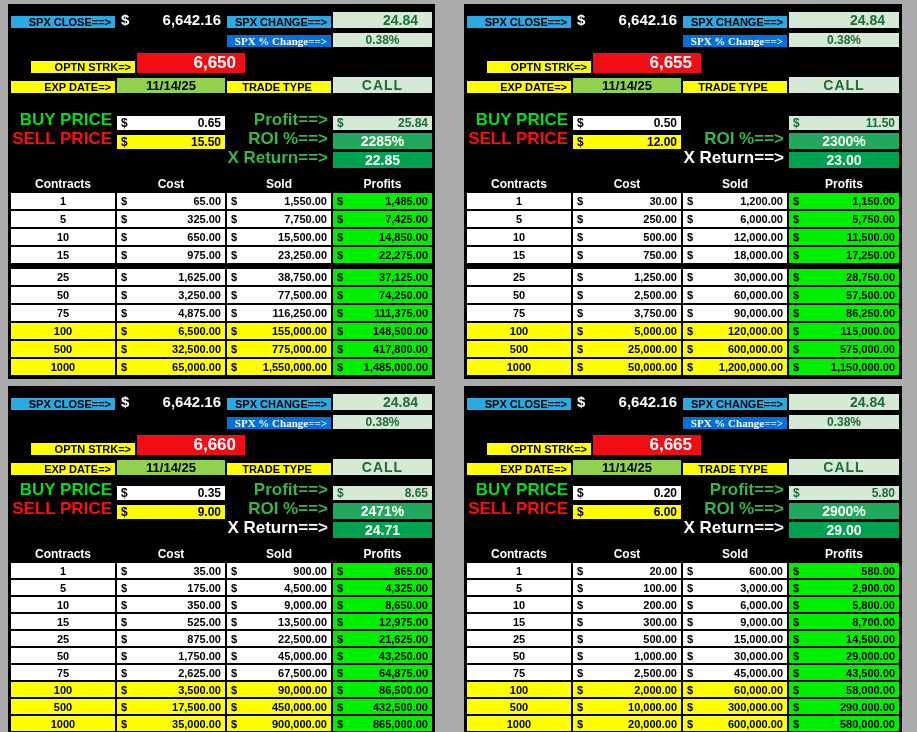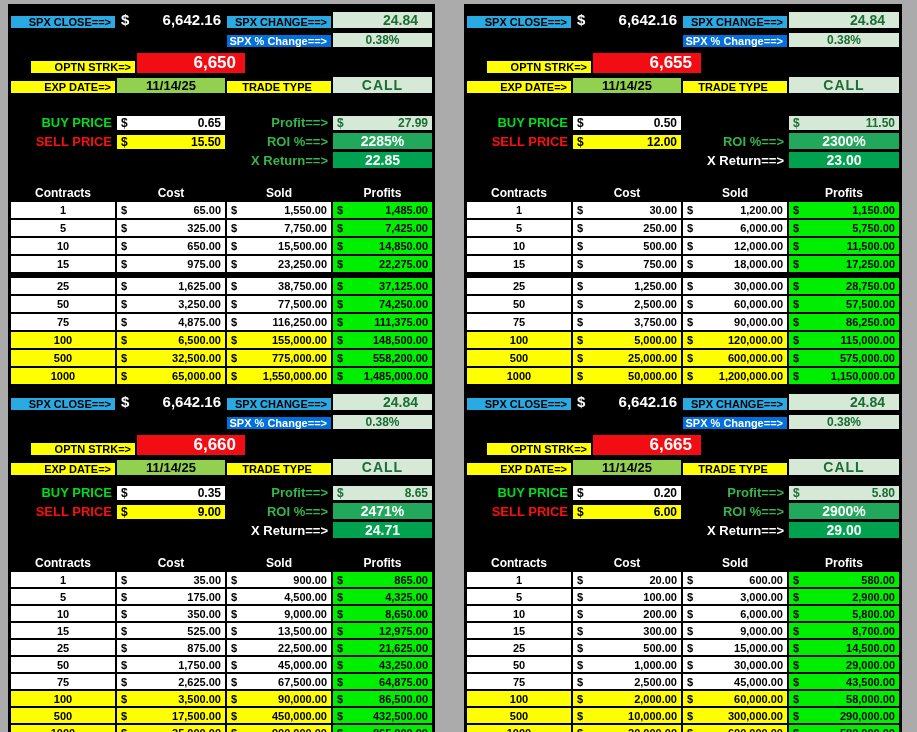--- a/index.html
+++ b/index.html
@@ -18,34 +18,34 @@
 
   
   .r-close{height:22px; margin-bottom:2px;}
   .r-pct{height:17px;}
   .r-strike{height:23px; margin-top:3px;padding-left:20px;}
   .r-exp{height:18px; margin-top:2px;}
   .spacer{height:20px;}
   .compact .spacer{height:8px;}
   .r-buy,.r-sell,.r-xret{height:17px;}
   .r-buy,.r-sell{margin-bottom:2px;}
-  .r-thead{height:16px; margin-top:16px; margin-bottom:2px;text-decoration:underline;}
+  .r-thead{height:16px; margin-top:7px; margin-bottom:2px;text-decoration:underline;}
 
   
   .lab{font-size:11px; justify-content:flex-end; padding-right:4px; color:var(--black,#000);}
   .lab.center{justify-content:center; padding-right:4px;}
   .cyanbg{background:var(--cyan,#2AAAE2);}
-  .bluebg{background:var(--blue,#0070DD); color:var(--white,#fff);}
+  .bluebg{background:var(--blue,#0070DD); color:var(--white,#fff);font-family:Liberation Serif, serif;}
   .palebg{background:var(--pale-green,#D6E9D6);}
   .paleval{background:var(--pale-green,#D6E9D6); color:var(--dark-green,#1B6C35); font-size:14px; justify-content:flex-end; padding-right:14px;}
   .palecenter{background:var(--pale-green,#D6E9D6); color:var(--dark-green,#1B6C35); font-size:12px; justify-content:center;}
   .strike{background:var(--red,#F20D14); color:var(--white,#fff); font-size:17px; justify-content:flex-end; padding-right:9px;}
   .expdate{background:var(--exp-green,#92D050); color:var(--black,#000); font-size:13px; justify-content:center;}
   .calltype{background:var(--pale-green,#D6E9D6); color:var(--dark-green,#1B6C35); font-size:14px; justify-content:center; letter-spacing:1px;}
-  .blab{font-size:13px; justify-content:flex-end; padding-right:3px;}
+  .blab{font-size:17px; justify-content:flex-end; padding-right:3px;}
   .buylab{color:var(--input-label-green,#00DC1E);}
   .selllab{color:var(--sell-label-red,#FB0F0C);}
   .calclab{color:var(--calc-label-green,#36B54A);}
   .xwhite .xretlab{color:var(--white,#fff);}
   .noprofitlab .profitlab{visibility:hidden;}
   .money{font-size:12px; justify-content:space-between; padding:0 4px; color:var(--black,#000);}
   .money .d{flex:0 0 auto;}
   .money .amt{margin-left:auto;}
   .whitebg{background:var(--white,#fff);}
   .yellowbg{background:var(--yellow,#FFFF00);}
@@ -101,21 +101,21 @@
     <div class="prow spacer"></div>
     <div class="prow r-buy">
       <div class="cell c-a blab buylab">BUY PRICE</div>
       <div class="cell c-b money whitebg">
           <span class="d">$</span>
           <span class="amt">0.65</span>
         </div>
       <div class="cell c-c blab calclab profitlab">Profit==&gt;</div>
       <div class="cell c-d money palebg dkgreen">
           <span class="d">$</span>
-          <span class="amt">27.99</span>
+          <span class="amt">25.84</span>
         </div>
     </div>
     <div class="prow r-sell">
       <div class="cell c-a blab selllab">SELL PRICE</div>
       <div class="cell c-b money yellowbg">
           <span class="d">$</span>
           <span class="amt">15.50</span>
         </div>
       <div class="cell c-c blab calclab">ROI %==&gt;</div>
       <div class="cell c-d roival">2285%</div>
@@ -258,21 +258,21 @@
           <div class="cell c-b money rowbg">
             <div class="d" style="margin: 0px;">$</div>
             <span class="amt">32,500.00</span>
           </div>
           <div class="cell c-c money rowbg">
             <div class="d" style="margin: 0px;">$</div>
             <span class="amt">775,000.00</span>
           </div>
           <div class="cell c-d money profitbg">
             <div class="d" style="margin: 0px;">$</div>
-            <span class="amt">558,200.00</span>
+            <span class="amt">417,800.00</span>
           </div>
         </div>
         <div class="trow hl">
           <div class="cell c-a tnum">1000</div>
           <div class="cell c-b money rowbg">
             <div class="d" style="margin: 0px;">$</div>
             <span class="amt">65,000.00</span>
           </div>
           <div class="cell c-c money rowbg">
             <div class="d" style="margin: 0px;">$</div>

